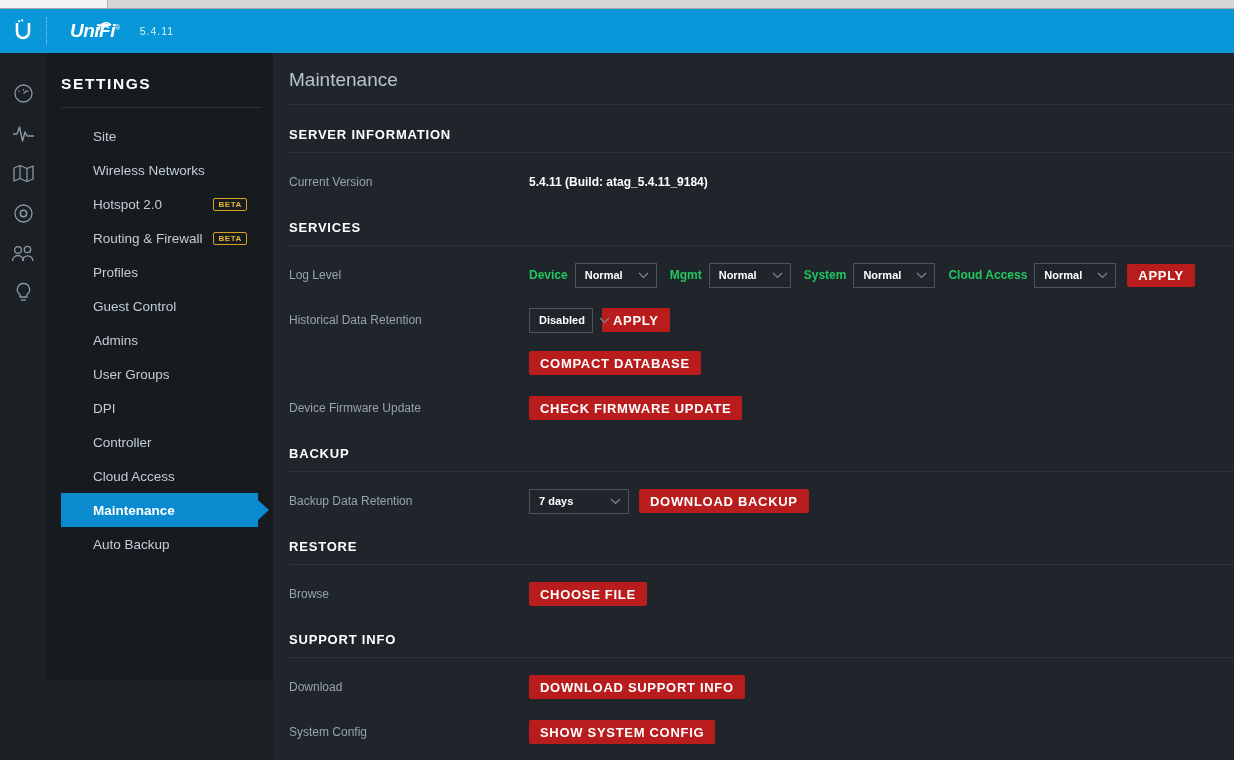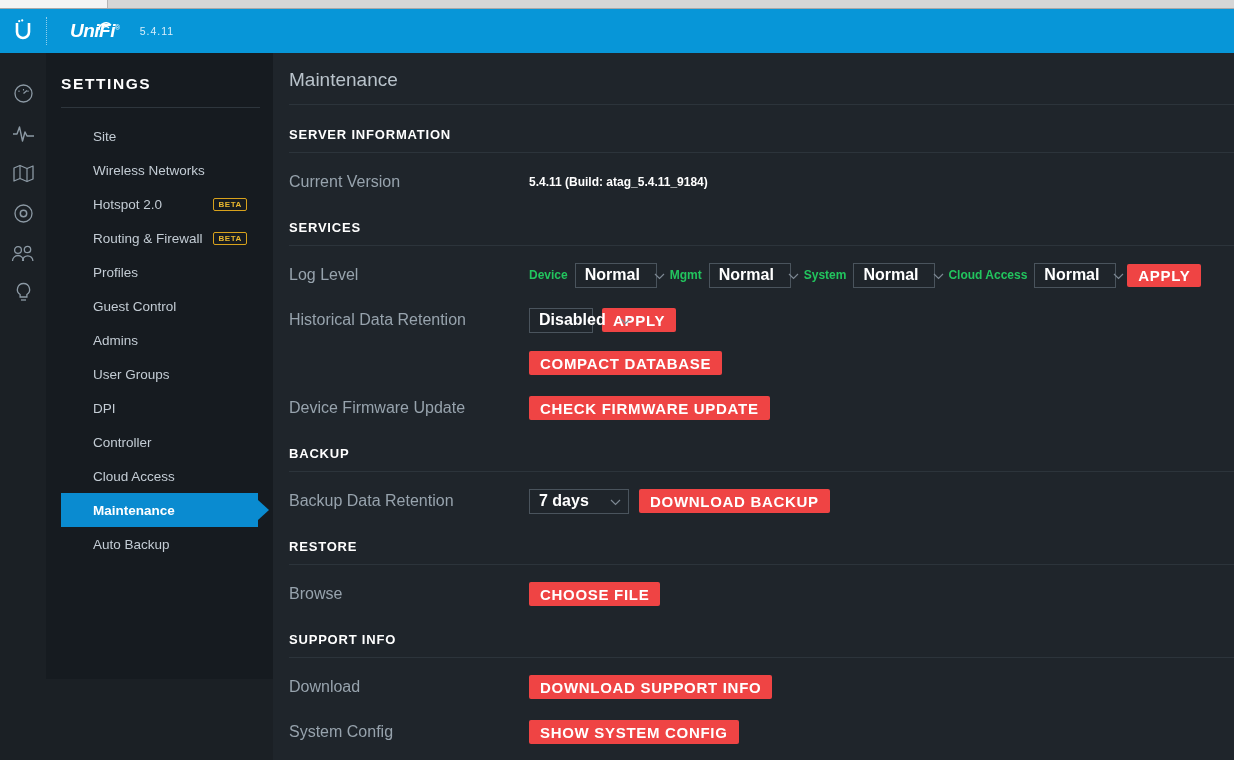--- a/index.html
+++ b/index.html
@@ -181,65 +181,65 @@
   }
   .row {
     display: flex;
     align-items: center;
     min-height: 32px;
     margin-top: 13px;
   }
   .row-label {
     width: 240px;
     color: #97a3ad;
-    font-size: 16px;
+    font-size: 12px;
   }
   .row-value {
     color: #ffffff;
     font-size: 12px;
     font-weight: bold;
   }
   .inline-label {
     color: #22c55e;
     font-size: 12px;
     font-weight: bold;
     margin-right: 7px;
   }
   .inline-label.gap { margin-left: 13px; }
 
   
   .select {
     height: 25px;
     background: #1f252b;
     border: 1px solid #4a545d;
     color: #ffffff;
-    font-size: 16px;
+    font-size: 11px;
     font-weight: bold;
     display: inline-flex;
     align-items: center;
     padding: 0 7px 0 9px;
     cursor: pointer;
     position: relative;
   }
   .select .sel-text { flex: 1; }
   .select .chev {
     margin-left: 14px;
     color: #7d8893;
   }
   .select.w-normal { width: 82px; }
   .select.w-disabled { width: 64px; justify-content: space-between; }
   .select.w-days { width: 100px; }
 
   .btn {
-    background: #ef4444;
+    background: #b91c1c;
     color: #ffffff;
     border: none;
     height: 23px;
     padding: 0 11px;
-    font-size: 15px;
+    font-size: 13px;
     font-weight: bold;
     letter-spacing: .7px;
     font-family: "Liberation Sans", sans-serif;
     border-radius: 2px;
     cursor: pointer;
     display: inline-flex;
     align-items: center;
   }
   .btn.tall { height: 24px; }
 

